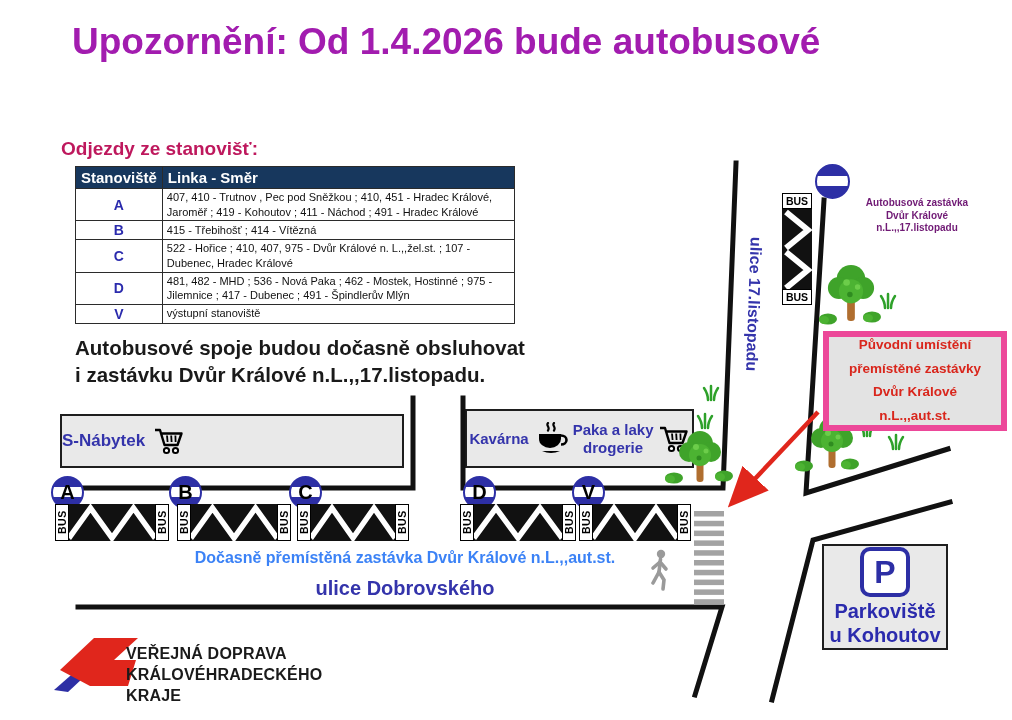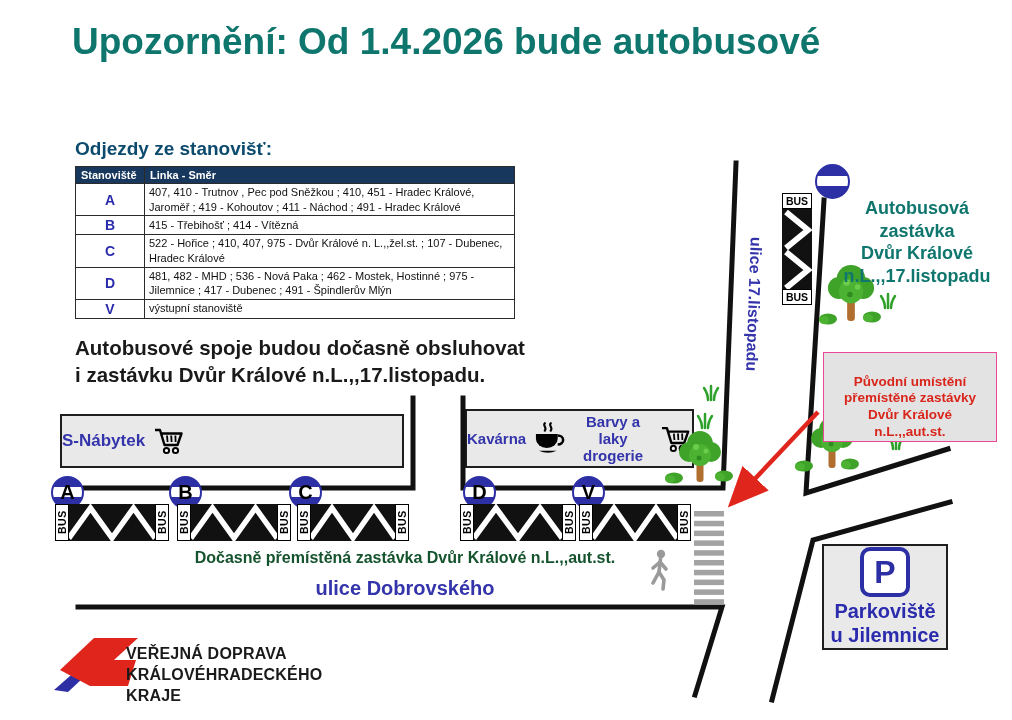--- a/index.html
+++ b/index.html
@@ -1,50 +1,50 @@
 <!DOCTYPE html>
 <html><head>
 <meta charset="utf-8">
 <style>
   html,body{margin:0;padding:0;background:#fff;}
   .canvas{position:relative;width:1012px;height:720px;background:#ffffff;
           font-family:"Liberation Sans", sans-serif;overflow:hidden;}
 
   .title{position:absolute;left:72px;top:18px;width:880px;
-         font-size:37px;font-weight:bold;color:#0f766e;line-height:1.28;}
-
-  .dep-heading{position:absolute;left:75px;top:138px;
-         font-size:19px;font-weight:bold;color:#0c4a6e;}
+         font-size:37px;font-weight:bold;color:#a21caf;line-height:1.28;}
+
+  .dep-heading{position:absolute;left:61px;top:138px;
+         font-size:19px;font-weight:bold;color:#be185d;}
 
   table.dep{position:absolute;left:75px;top:166px;width:440px;
          border-collapse:collapse;font-size:11px;color:#111;}
   table.dep th, table.dep td{border:1px solid #2b2b2b;}
-  table.dep th{background:#17375d;color:#fff;font-size:11px;text-align:left;
+  table.dep th{background:#17375d;color:#fff;font-size:15px;text-align:left;
          padding:2px 5px;}
   td.stand{width:66px;text-align:center;color:#2b2bad;font-weight:bold;font-size:14px;}
   td.routes{padding:1px 4px;line-height:1.33;}
 
   .notice{position:absolute;left:75px;top:319px;width:520px;
          font-size:20.5px;font-weight:bold;color:#1a1a1a;line-height:1.3;margin-top:16px;}
 
   
   .map-svg{position:absolute;left:0;top:0;width:1012px;height:720px;pointer-events:none;}
 
   .building{position:absolute;background:#e9e9e9;border:2px solid #1e1e1e;
         display:flex;align-items:center;color:#3434ab;font-weight:bold;}
   .b-furniture{left:60px;top:414px;width:340px;height:50px;padding-left:0;
         font-size:17px;gap:8px;}
   .b-cafe{left:465px;top:409px;width:225px;height:55px;font-size:15px;
         justify-content:center;gap:4px;}
   .paint-lines{text-align:center;line-height:1.15;}
 
-  .origin-box{position:absolute;left:823px;top:352px;width:172px;height:88px;
-        background:#e3e3e3;border:1px solid #ec4899;color:#d9261c;font-weight:bold;
+  .origin-box{position:absolute;left:823px;top:331px;width:172px;height:88px;
+        background:#e3e3e3;border:6px solid #ec4899;color:#d9261c;font-weight:bold;
         font-size:13.5px;text-align:center;display:flex;flex-direction:column;
-        justify-content:flex-end;line-height:1.25;}
+        justify-content:space-between;line-height:1.25;}
 
   .stop{position:absolute;width:29px;height:29px;border-radius:50%;
         border:2px solid #2d2fa5;
         background:linear-gradient(to bottom,#2d2fa5 0 31%,#ffffff 31% 66%,#2d2fa5 66% 100%);
         text-align:center;font-weight:bold;font-size:20px;color:#000;line-height:29px;}
   .sign-circle{position:absolute;left:815px;top:164px;width:31px;height:31px;border-radius:50%;
         border:2px solid #2d2fa5;
         background:linear-gradient(to bottom,#2d2fa5 0 31%,#ffffff 31% 66%,#2d2fa5 66% 100%);}
 
   .bay{position:absolute;top:504px;height:37px;display:flex;align-items:stretch;}
@@ -57,24 +57,24 @@
         flex-direction:column;align-items:stretch;}
   .bush{background:#fff;border:1.5px solid #000;font-size:10.5px;font-weight:bold;
         text-align:center;height:14px;line-height:14px;color:#000;}
   .vbay svg{display:block;}
 
   .street-v-label{position:absolute;left:744px;top:237px;height:160px;
         writing-mode:vertical-rl;font-size:16px;font-weight:bold;color:#3434ab;
         transform:rotate(2deg);}
 
   .rstop-label{position:absolute;left:827px;top:197px;width:180px;text-align:center;
-        font-size:18px;font-weight:bold;color:#0f766e;line-height:1.25;}
+        font-size:10px;font-weight:bold;color:#701a75;line-height:1.25;}
 
   .bottom-labels{position:absolute;left:105px;top:549px;width:600px;text-align:center;}
-  .temp-label{font-size:16px;font-weight:bold;color:#14532d;}
+  .temp-label{font-size:16px;font-weight:bold;color:#3b82f6;}
   .dob-label{margin-top:10px;font-size:20px;font-weight:bold;color:#3434ab;}
 
   .parking-box{position:absolute;left:822px;top:544px;width:122px;height:102px;
         background:#e9e9e9;border:2px solid #1e1e1e;display:flex;flex-direction:column;
         align-items:center;justify-content:center;gap:2px;}
   .p-sign{width:42px;height:42px;border:4px solid #2d2fa5;border-radius:10px;background:#fff;
         color:#2d2fa5;font-weight:bold;font-size:32px;text-align:center;line-height:42px;}
   .p-text{color:#2b2bad;font-weight:bold;font-size:20px;text-align:center;line-height:1.2;}
 
   .footer-logo{position:absolute;left:50px;top:628px;}
@@ -142,21 +142,21 @@
 
   <div class="building b-cafe">
     <span>Kavárna</span>
     <svg width="36" height="34" viewBox="0 0 36 34">
       <path d="M15 1 c-2.5 2.5 2.5 4 0 7.5 M21 1 c-2.5 2.5 2.5 4 0 7.5" stroke="#000" stroke-width="2.2" fill="none" stroke-linecap="round"></path>
       <path d="M6 12 h22 v5 a11 9 0 0 1 -22 0 z" fill="#000"></path>
       <path d="M28 13.5 a5.5 4.5 0 0 1 0 9" stroke="#000" stroke-width="2.6" fill="none"></path>
       <path d="M9 29 q9 4 18 0" fill="#000"></path>
     </svg>
     <span class="paint-lines">
-      <span>Barvy a laky</span><br>
+      <span>Paka a laky</span><br>
       <span>drogerie</span>
     </span>
     <svg width="32" height="28" viewBox="0 0 32 28">
       <path d="M2 3 h5 l4.5 15 h13 l4 -11.5 h-20" fill="none" stroke="#000" stroke-width="2.4" stroke-linejoin="round"></path>
       <line x1="14" y1="8.5" x2="14.6" y2="15" stroke="#000" stroke-width="1.8"></line>
       <line x1="18.2" y1="8.5" x2="18.6" y2="15" stroke="#000" stroke-width="1.8"></line>
       <line x1="22.4" y1="8.5" x2="22.6" y2="15" stroke="#000" stroke-width="1.8"></line>
       <circle cx="13.5" cy="23.5" r="2.6" fill="#fff" stroke="#000" stroke-width="2"></circle>
       <circle cx="22.5" cy="23.5" r="2.6" fill="#fff" stroke="#000" stroke-width="2"></circle>
     </svg>
@@ -318,21 +318,21 @@
 
   <div class="bottom-labels">
     <div class="temp-label">Dočasně přemístěná zastávka Dvůr Králové n.L.,,aut.st.</div>
     <div class="dob-label">ulice Dobrovského</div>
   </div>
 
   <div class="parking-box">
     <div class="p-sign">P</div>
     <div class="p-text">
       <span>Parkoviště</span><br>
-      <span>u Jilemnice</span>
+      <span>u Kohoutov</span>
     </div>
   </div>
 
   <svg class="footer-logo" width="88" height="72" viewBox="0 0 88 72">
     <polygon points="4,62 36,34 48,36 18,64" fill="#2d2fa5"></polygon>
     <polygon points="10,42 44,10 88,10 64,32 86,32 78,58 40,58" fill="#e0261c"></polygon>
   </svg>
   <div class="footer-text">
     <div>VEŘEJNÁ DOPRAVA</div>
     <div>KRÁLOVÉHRADECKÉHO</div>

